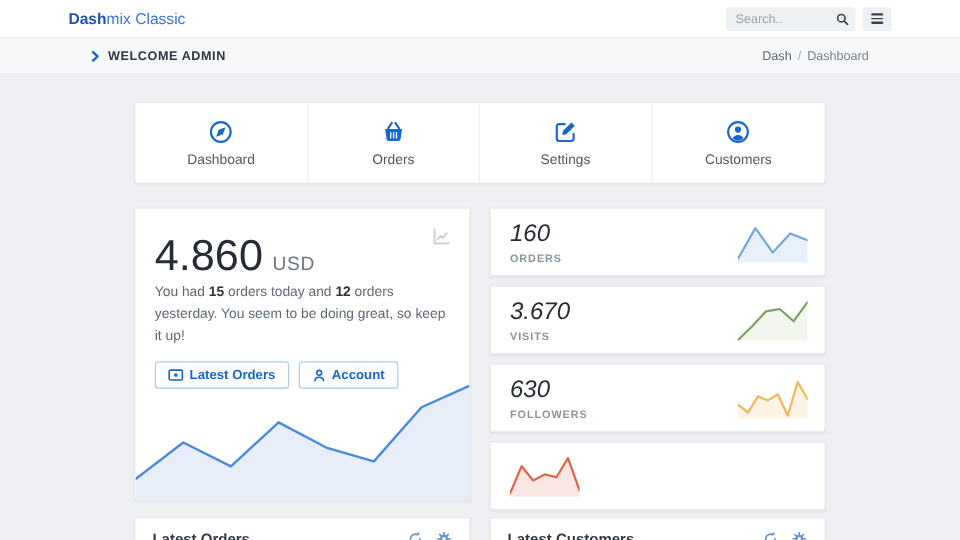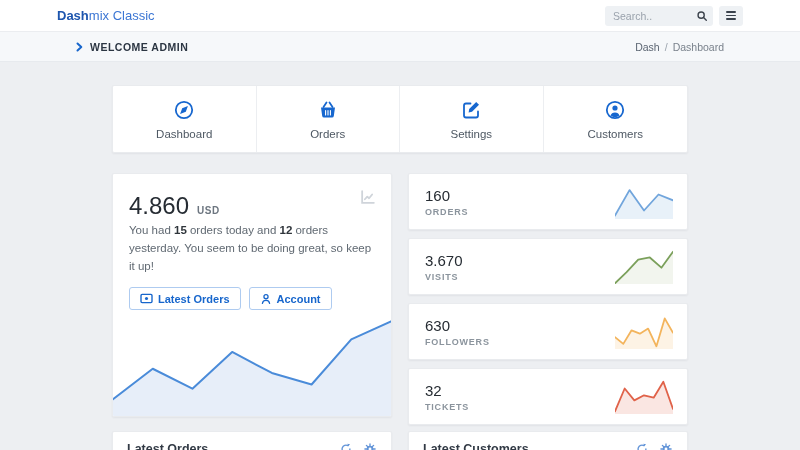--- a/index.html
+++ b/index.html
@@ -48,36 +48,36 @@
   .tab .ticon { color:#1767cf; height:22px; }
   .tab .tlabel { font-size:11.5px; color:#4e5863; }
 
   
   .row2 { margin-top:20px; display:grid; grid-template-columns:280px 1fr; gap:16px; align-items:start; }
 
   
   .earnings { position:relative; height:244px; overflow:hidden; }
   .earn-pad { padding:18px 16px 0; }
   .amount-row { display:flex; align-items:baseline; gap:8px; }
-  .amount { font-size:24px; font-weight:500; color:#262c33; }
-  .currency { font-size:10px; font-weight:700; color:#6d7680; letter-spacing:.5px; }
+  .amount { font-size:36px; font-weight:500; color:#262c33; }
+  .currency { font-size:16px; font-weight:400; color:#6d7680; letter-spacing:.5px; }
   .earn-chart-icon { position:absolute; top:14px; right:14px; color:#cfd4da; }
   .earn-desc { margin-top:2px; font-size:11.5px; line-height:1.55; color:#606972; }
   .earn-desc b { color:#2f353b; }
   .earn-btns { margin-top:12px; display:flex; gap:8px; }
   .btn-outline { height:23px; padding:0 10px; background:#fff; border:1px solid #aecbf0;
                  border-radius:3px; color:#1766cc; font-family:inherit; font-size:11px;
                  font-weight:700; display:flex; align-items:center; gap:5px; cursor:pointer; }
   .earn-chart { position:absolute; left:0; right:0; bottom:0; height:105px; }
 
   
   .stat-card { height:57px; margin-bottom:8px; display:flex; align-items:center;
                justify-content:space-between; padding:0 14px 0 16px; cursor:pointer; }
   .stat-card:last-child { margin-bottom:0; }
-  .stat-value { font-size:15px; font-weight:500; color:#262c33; }
+  .stat-value { font-size:20px; font-weight:500; color:#262c33;font-style:italic; }
   .stat-label { font-size:9px; font-weight:600; letter-spacing:.8px; color:#8b949d; margin-top:3px; }
   .spark { width:58px; height:34px; }
 
   
   .row3 { margin-top:6px; display:grid; grid-template-columns:280px 1fr; gap:16px; }
   .panel { height:80px; }
   .panel-header { padding:10px 14px; display:flex; align-items:center; justify-content:space-between; }
   .panel-title { font-size:12.5px; font-weight:600; color:#323a45; }
   .panel-actions { display:flex; align-items:center; gap:10px; color:#6294d8; }
   .panel-actions .pbtn { border:0; background:transparent; color:inherit; cursor:pointer;
@@ -246,24 +246,20 @@
           <div class="stat-label">FOLLOWERS</div>
         </div>
         <div class="spark">
             <svg viewBox="0 0 100 100" preserveAspectRatio="none" style="width: 100%; height: 100%; display: block;">
               <polygon points="0.00,65.00 14.29,85.00 28.57,45.00 42.86,55.00 57.14,40.00 71.43,92.00 85.71,10.00 100.00,52.00 100,100 0,100" fill="rgba(243,180,92,0.16)"></polygon>
               <polyline points="0.00,65.00 14.29,85.00 28.57,45.00 42.86,55.00 57.14,40.00 71.43,92.00 85.71,10.00 100.00,52.00" fill="none" stroke="#f3b45c" stroke-width="1.8" vector-effect="non-scaling-stroke" stroke-linejoin="round" stroke-linecap="round"></polyline>
             </svg>
           </div>
       </div>
       <div class="card stat-card">
-        <div>
-          <div class="stat-value">32</div>
-          <div class="stat-label">TICKETS</div>
-        </div>
         <div class="spark">
             <svg viewBox="0 0 100 100" preserveAspectRatio="none" style="width: 100%; height: 100%; display: block;">
               <polygon points="0.00,92.00 16.67,25.00 33.33,60.00 50.00,45.00 66.67,52.00 83.33,5.00 100.00,85.00 100,100 0,100" fill="rgba(224,98,73,0.16)"></polygon>
               <polyline points="0.00,92.00 16.67,25.00 33.33,60.00 50.00,45.00 66.67,52.00 83.33,5.00 100.00,85.00" fill="none" stroke="#e06249" stroke-width="1.8" vector-effect="non-scaling-stroke" stroke-linejoin="round" stroke-linecap="round"></polyline>
             </svg>
           </div>
       </div>
     </div>
   </div>
 

